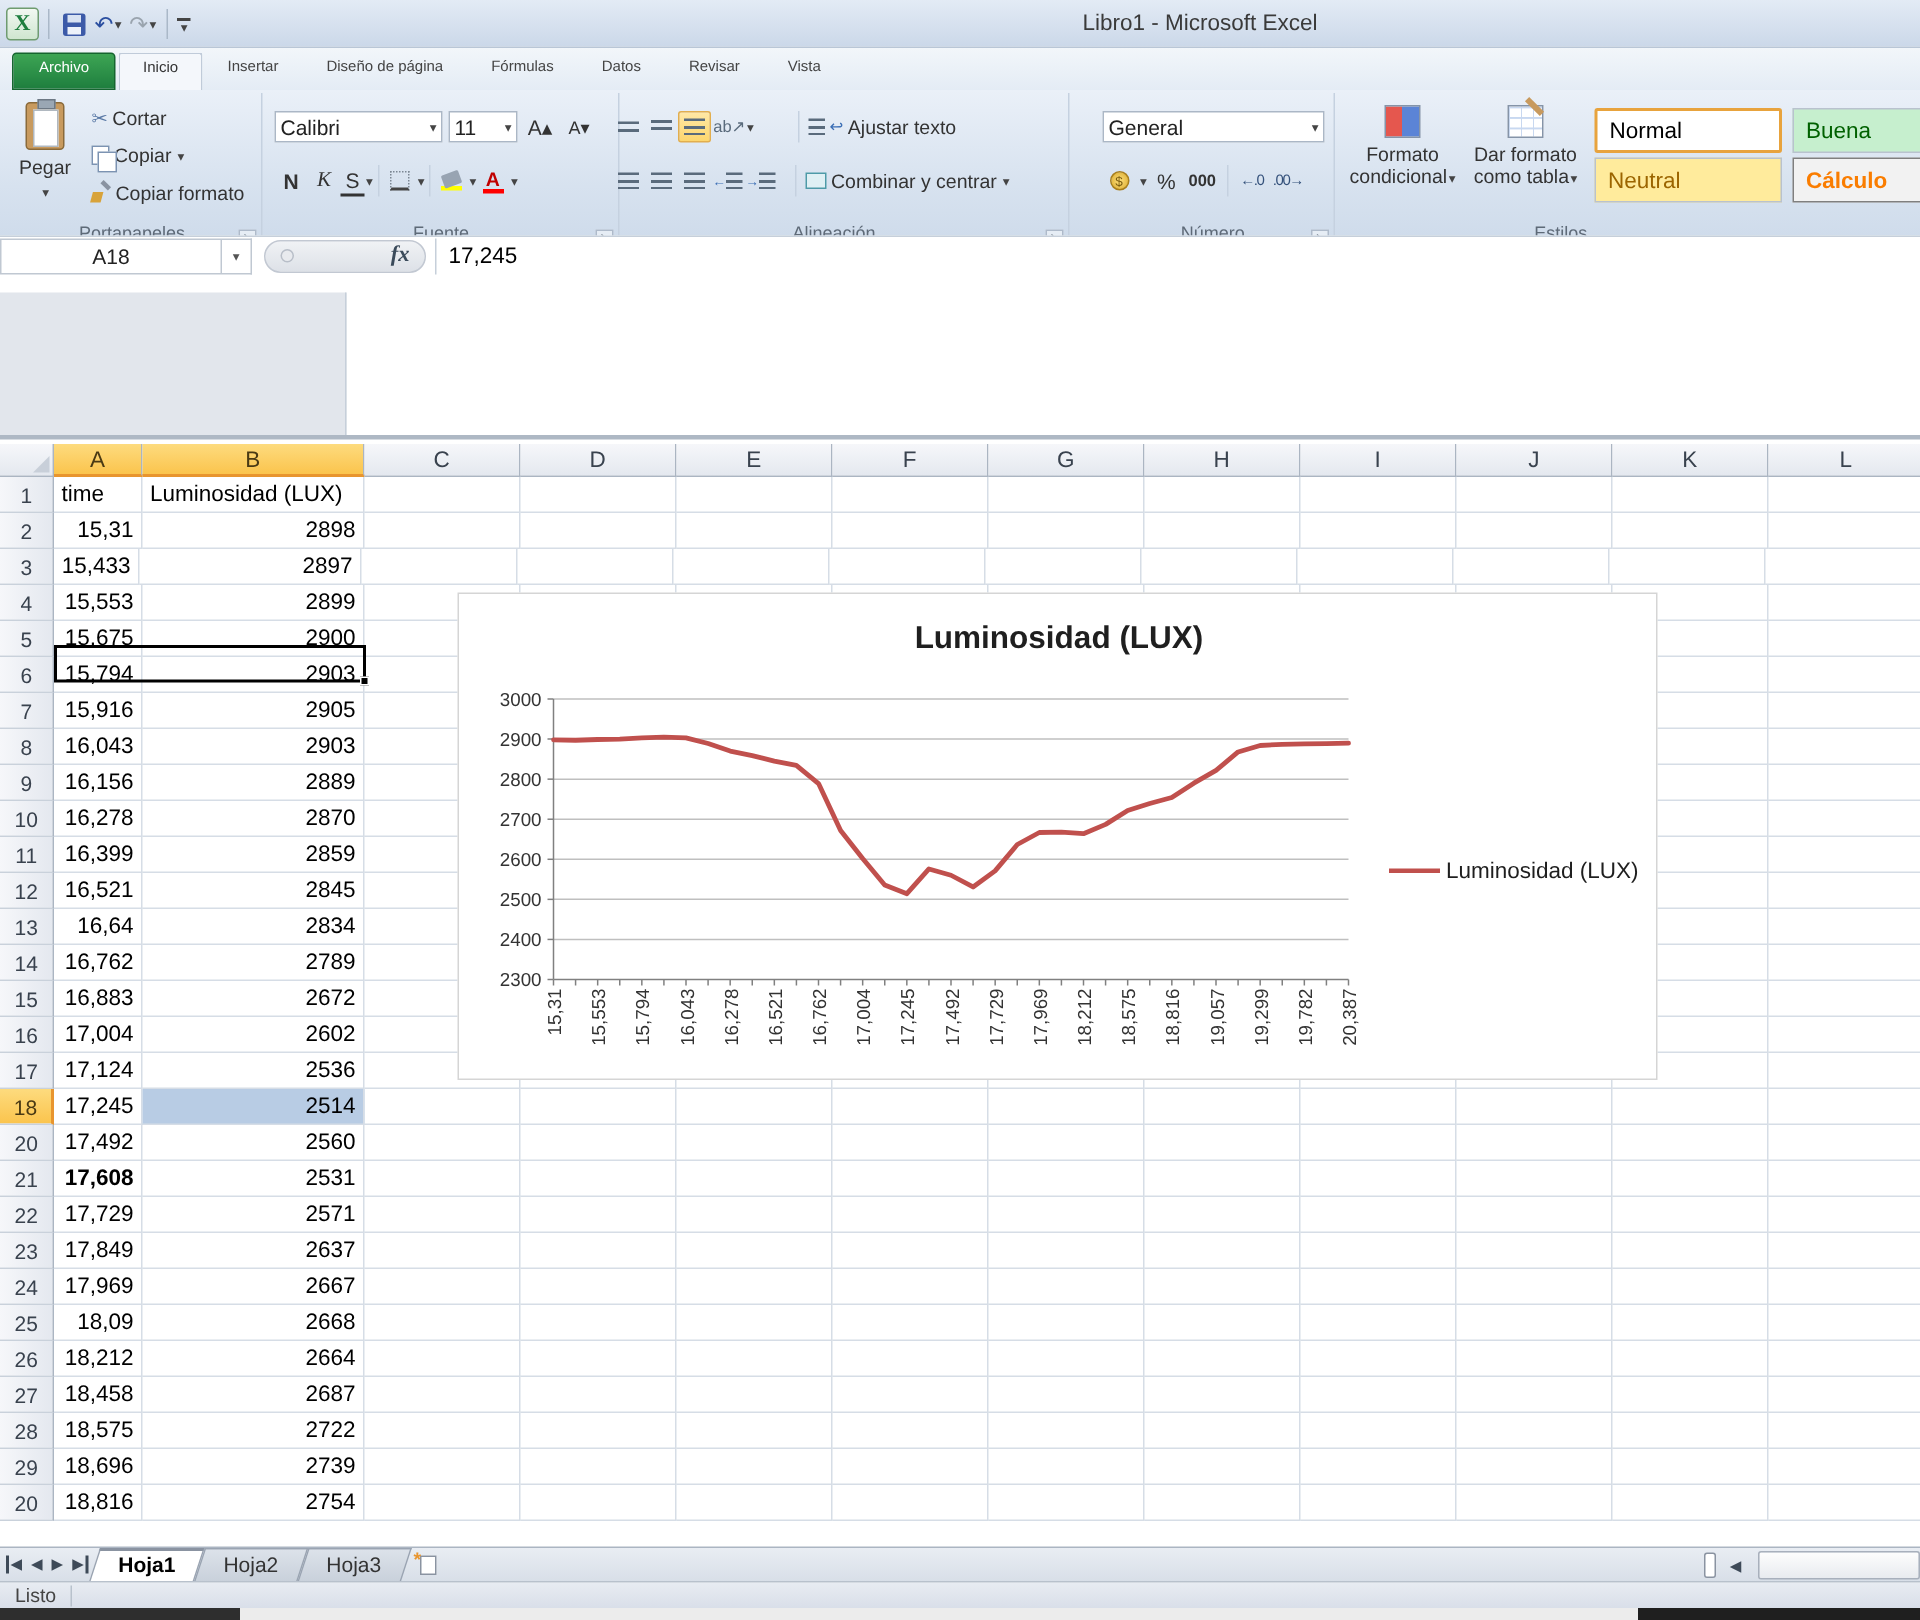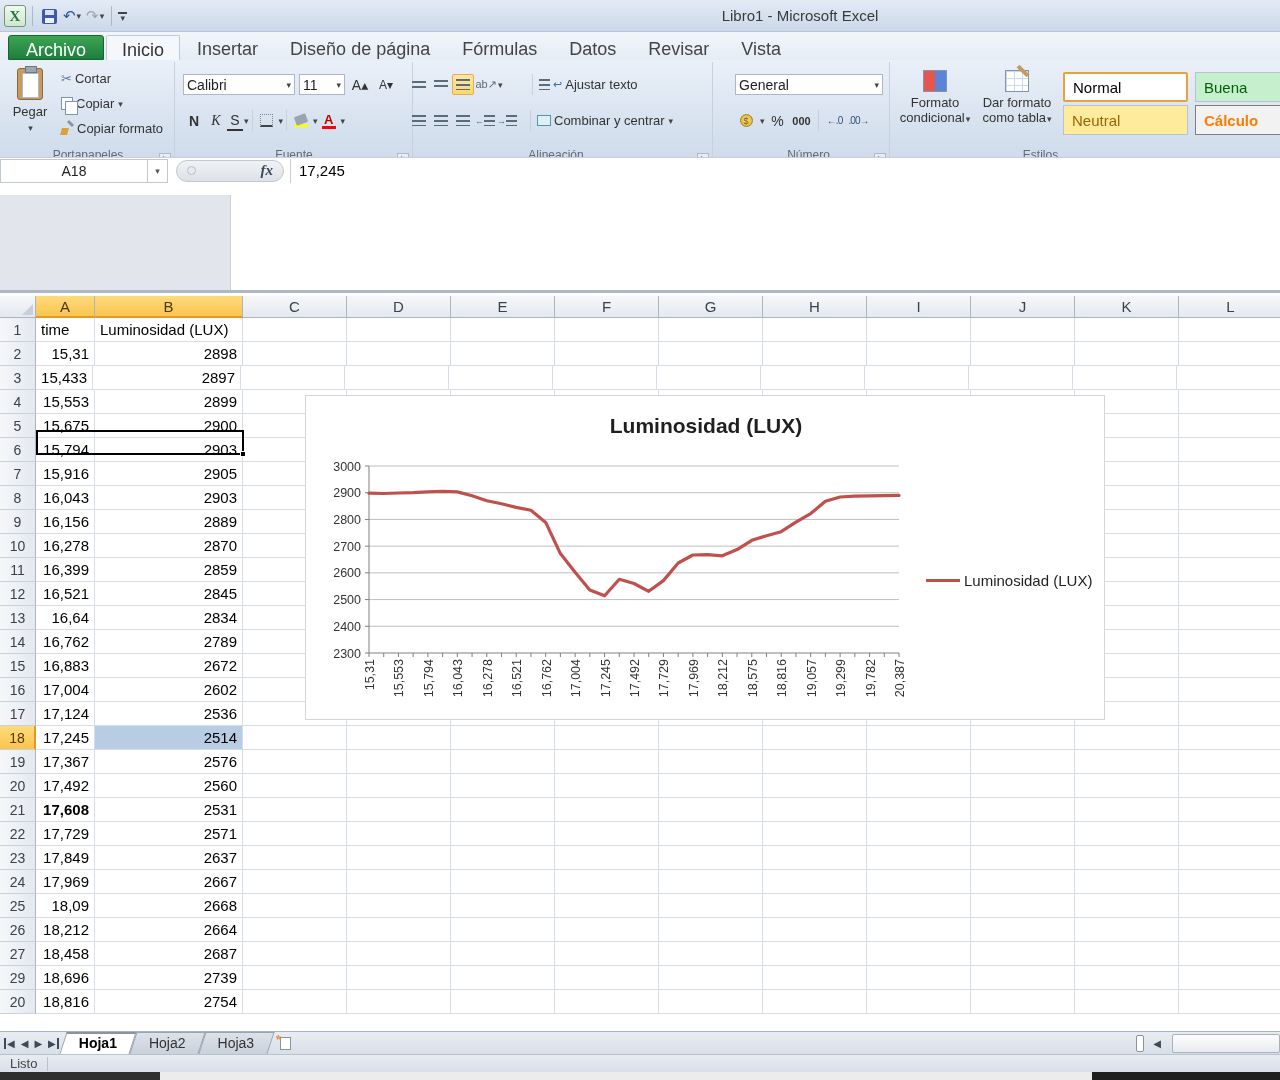--- a/index.html
+++ b/index.html
@@ -21,21 +21,21 @@
   .floppy{width:15px;height:15px;background:#3C5AA8;border-radius:2px;position:relative;}
   .floppy:before{content:"";position:absolute;left:3px;top:1px;width:9px;height:5px;background:#D8E2F2;}
   .floppy:after{content:"";position:absolute;left:3px;bottom:1px;width:9px;height:5px;background:#EDF2FA;}
   .dd{font-size:9px;color:#444;margin-left:1px;}
   .qat-more{display:flex;flex-direction:column;align-items:center;font-size:9px;color:#444;line-height:4px;}
   .qat-more i{width:9px;height:2px;background:#444;margin-bottom:2px;}
   #win-title{top:7px;left:640px;width:640px;text-align:center;font-size:15px;color:#3A3A3A;transform:translateX(-160px);}
 
   
   #tabrow{left:0;top:32px;width:1280px;height:28px;background:linear-gradient(#F2F6FA,#E4ECF5);display:flex;align-items:flex-end;}
-  .rtab{height:25px;padding:4px 15px 3px;font-size:18px;color:#444;margin-right:2px;}
+  .rtab{height:25px;padding:4px 15px 3px;font-size:10px;color:#444;margin-right:2px;}
   .rtab.file{background:linear-gradient(#3DA554,#1E7E3E);color:#fff;border:1px solid #15652F;
     border-radius:3px 3px 0 0;margin-left:8px;padding:4px 17px 3px;}
   .rtab.active{background:#F4F7FB;border:1px solid #C0CBD9;border-bottom:none;border-radius:2px 2px 0 0;color:#333;}
 
   
   #ribbon{left:0;top:60px;width:1280px;height:108px;
     background:linear-gradient(#EAF0F8,#D7E2EF 60%,#CDDAEA);border-bottom:1px solid #BCC8D8;}
   .rgroup{position:absolute;top:2px;height:103px;border-right:1px solid #C5D1E0;}
   .rg-label{position:absolute;bottom:1px;left:0;right:0;height:16px;font-size:12px;color:#5E6A78;
     text-align:center;line-height:15px;}
@@ -689,35 +689,20 @@
       <div class="cell" style="width: 104px;"></div>
       <div class="cell" style="width: 104px;"></div>
       <div class="cell" style="width: 104px;"></div>
       <div class="cell" style="width: 104px;"></div>
       <div class="cell" style="width: 104px;"></div>
       <div class="cell" style="width: 104px;"></div>
       <div class="cell" style="width: 104px;"></div>
       <div class="cell" style="width: 104px;"></div>
     </div>
     <div class="grow">
-      <div class="rhdr">19</div>
-      <div class="cell num" style="width: 59px;">17,367</div>
-      <div class="cell num" style="width: 148px;">2576</div>
-      <div class="cell" style="width: 104px;"></div>
-      <div class="cell" style="width: 104px;"></div>
-      <div class="cell" style="width: 104px;"></div>
-      <div class="cell" style="width: 104px;"></div>
-      <div class="cell" style="width: 104px;"></div>
-      <div class="cell" style="width: 104px;"></div>
-      <div class="cell" style="width: 104px;"></div>
-      <div class="cell" style="width: 104px;"></div>
-      <div class="cell" style="width: 104px;"></div>
-      <div class="cell" style="width: 104px;"></div>
-    </div>
-    <div class="grow">
       <div class="rhdr">20</div>
       <div class="cell num" style="width: 59px;">17,492</div>
       <div class="cell num" style="width: 148px;">2560</div>
       <div class="cell" style="width: 104px;"></div>
       <div class="cell" style="width: 104px;"></div>
       <div class="cell" style="width: 104px;"></div>
       <div class="cell" style="width: 104px;"></div>
       <div class="cell" style="width: 104px;"></div>
       <div class="cell" style="width: 104px;"></div>
       <div class="cell" style="width: 104px;"></div>
@@ -812,20 +797,35 @@
       <div class="cell" style="width: 104px;"></div>
       <div class="cell" style="width: 104px;"></div>
       <div class="cell" style="width: 104px;"></div>
       <div class="cell" style="width: 104px;"></div>
       <div class="cell" style="width: 104px;"></div>
     </div>
     <div class="grow">
       <div class="rhdr">27</div>
       <div class="cell num" style="width: 59px;">18,458</div>
       <div class="cell num" style="width: 148px;">2687</div>
+      <div class="cell" style="width: 104px;"></div>
+      <div class="cell" style="width: 104px;"></div>
+      <div class="cell" style="width: 104px;"></div>
+      <div class="cell" style="width: 104px;"></div>
+      <div class="cell" style="width: 104px;"></div>
+      <div class="cell" style="width: 104px;"></div>
+      <div class="cell" style="width: 104px;"></div>
+      <div class="cell" style="width: 104px;"></div>
+      <div class="cell" style="width: 104px;"></div>
+      <div class="cell" style="width: 104px;"></div>
+    </div>
+    <div class="grow">
+      <div class="rhdr">28</div>
+      <div class="cell num" style="width: 59px;">18,575</div>
+      <div class="cell num" style="width: 148px;">2722</div>
       <div class="cell" style="width: 104px;"></div>
       <div class="cell" style="width: 104px;"></div>
       <div class="cell" style="width: 104px;"></div>
       <div class="cell" style="width: 104px;"></div>
       <div class="cell" style="width: 104px;"></div>
       <div class="cell" style="width: 104px;"></div>
       <div class="cell" style="width: 104px;"></div>
       <div class="cell" style="width: 104px;"></div>
       <div class="cell" style="width: 104px;"></div>
       <div class="cell" style="width: 104px;"></div>

